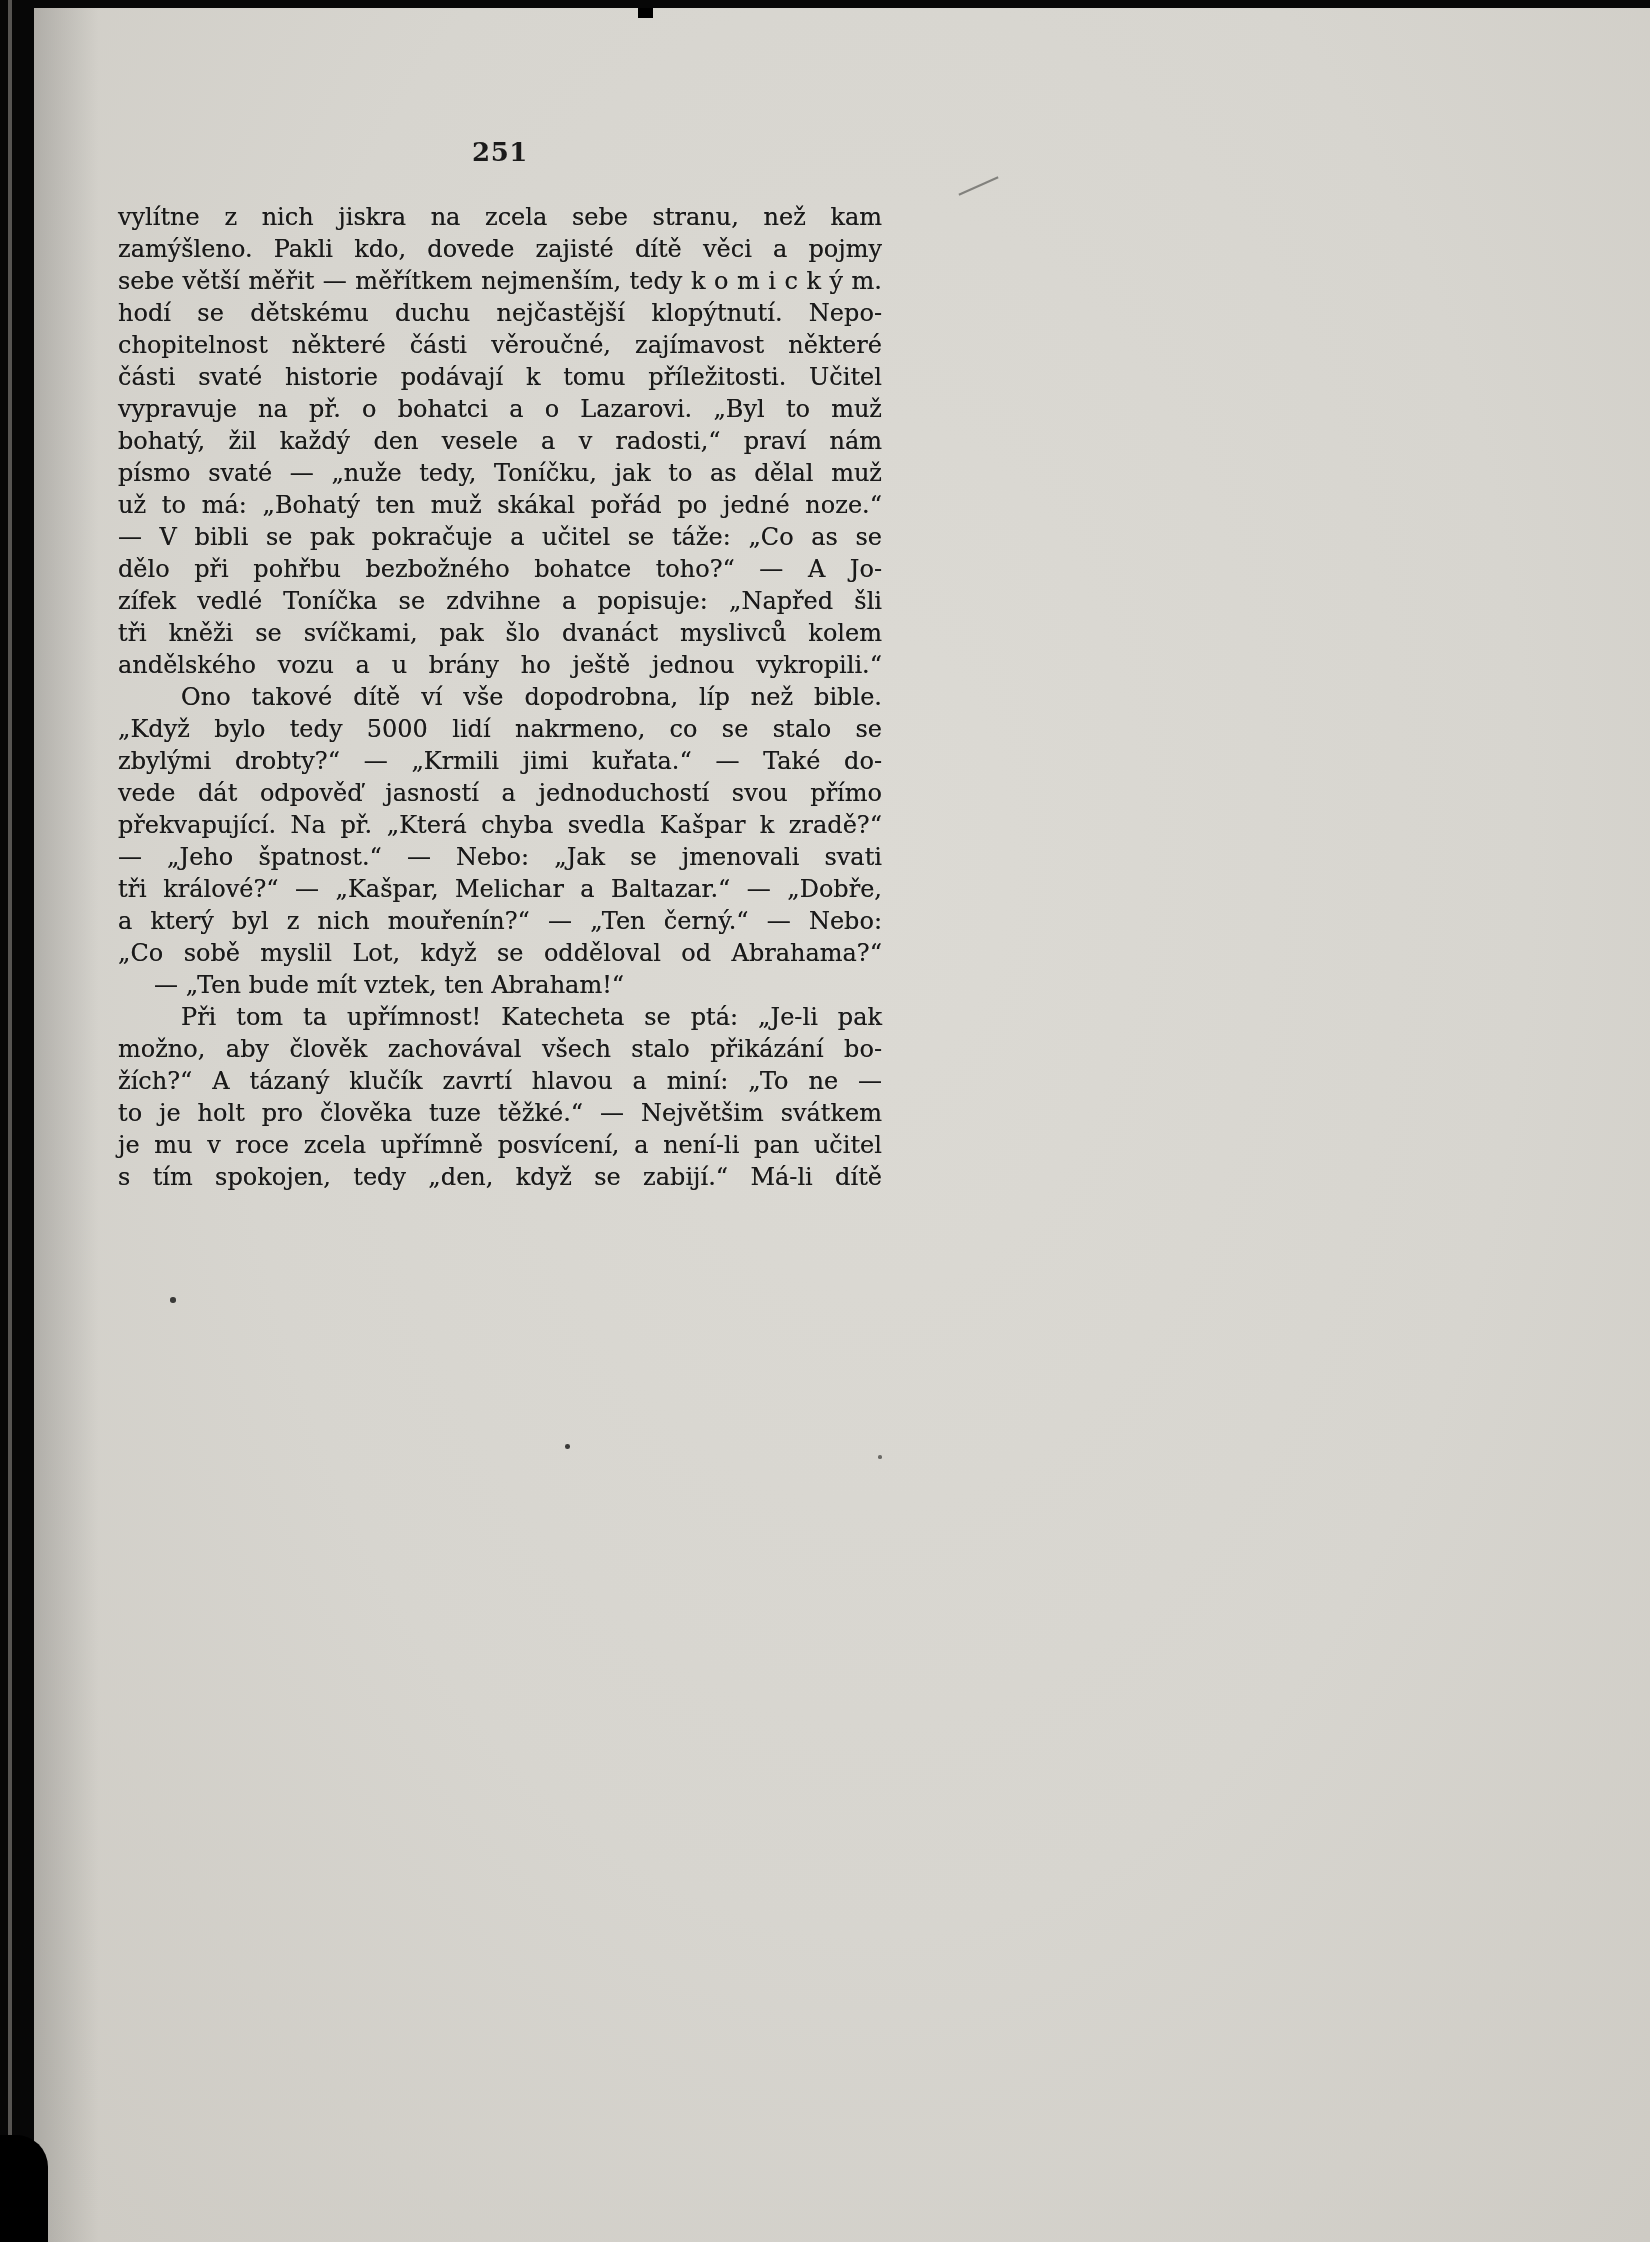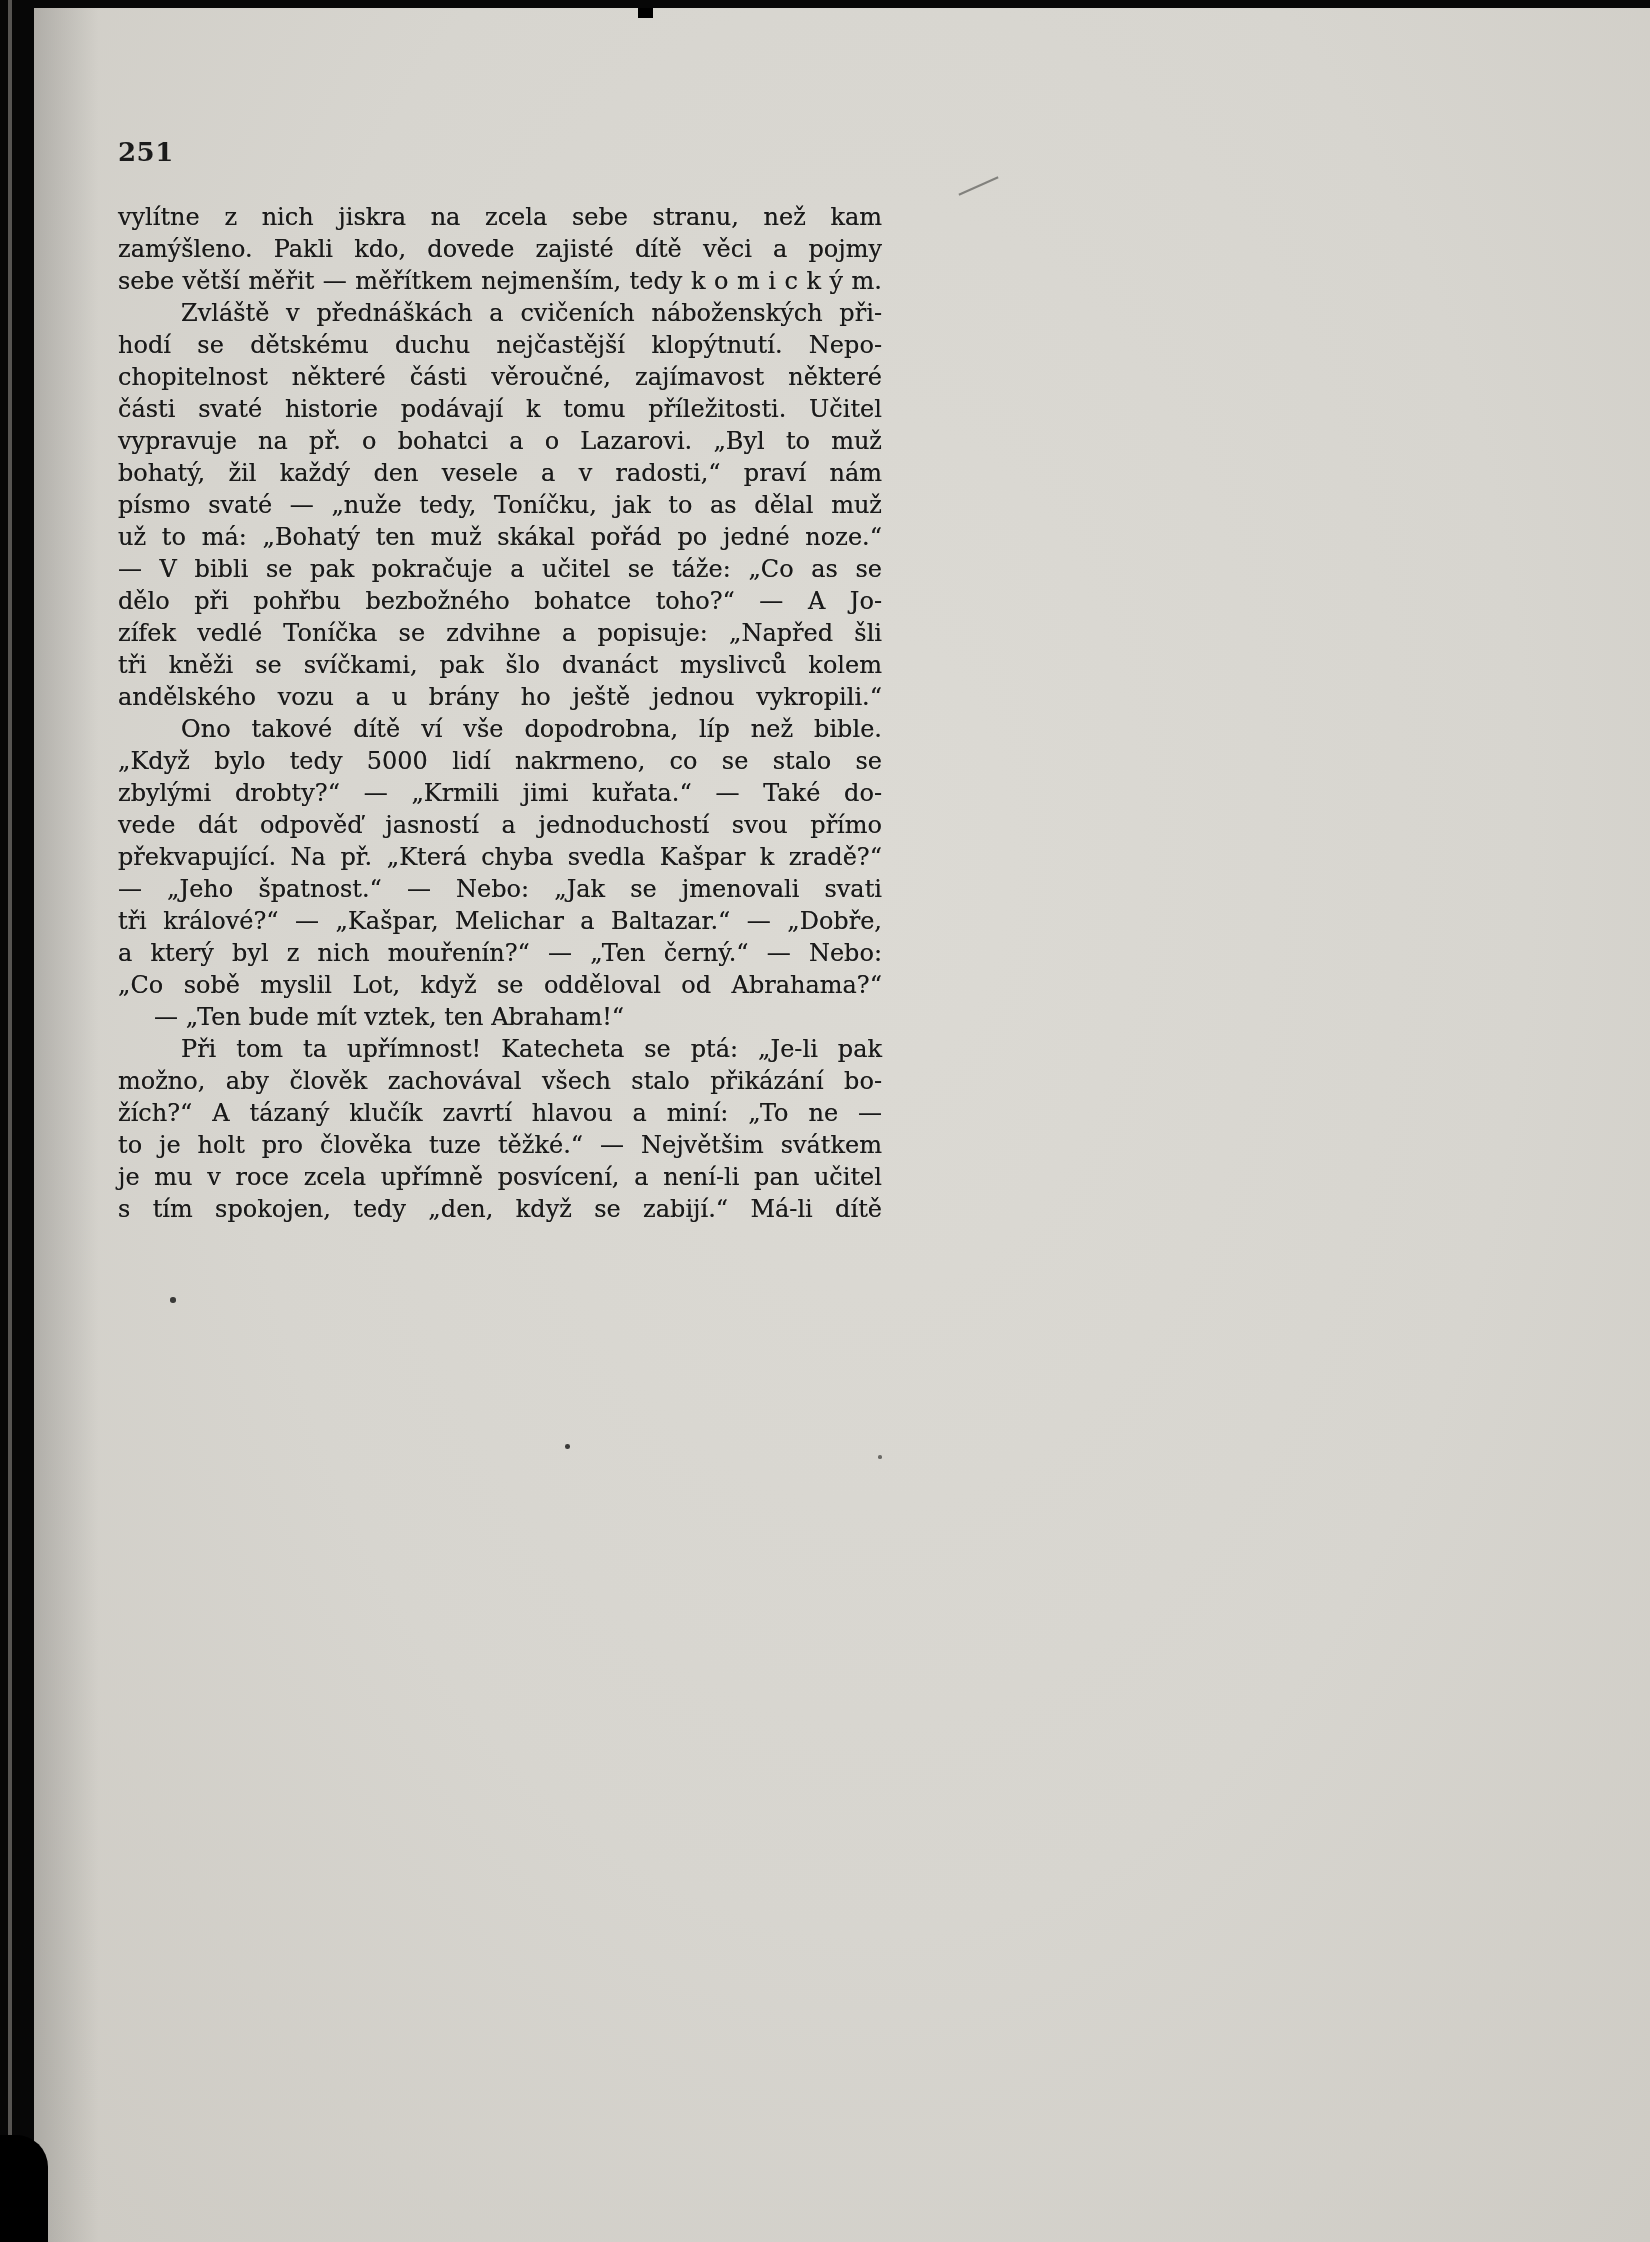--- a/index.html
+++ b/index.html
@@ -56,21 +56,21 @@
     width: 48px;
     height: 107px;
     background: #000;
     border-top-right-radius: 32px;
   }
   .pagenum {
     position: absolute;
     top: 129px;
     left: 84px;
     width: 764px;
-    text-align: left;
+    text-align: center;
     font-size: 26px;
     font-weight: bold;
     letter-spacing: 0.5px;
     color: #1b1b1b;
   }
   .textblock {
     position: absolute;
     top: 193px;
     left: 84px;
     width: 764px;
@@ -117,21 +117,20 @@
 <div class="page">
   <div class="top-notch"></div>
   <div class="scratch"></div>
 
   <div class="pagenum">251</div>
 
   <div class="textblock">
     <div class="ln">vylítne z nich jiskra na zcela sebe stranu, než kam</div>
     <div class="ln">zamýšleno. Pakli kdo, dovede zajisté dítě věci a pojmy</div>
     <div class="ln">sebe větší měřit — měřítkem nejmenším, tedy k o m i c k ý m.</div>
-    <div class="ln ind">Zvláště v přednáškách a cvičeních náboženských při-</div>
     <div class="ln">hodí se dětskému duchu nejčastější klopýtnutí. Nepo-</div>
     <div class="ln">chopitelnost některé části věroučné, zajímavost některé</div>
     <div class="ln">části svaté historie podávají k tomu příležitosti. Učitel</div>
     <div class="ln">vypravuje na př. o bohatci a o Lazarovi. „Byl to muž</div>
     <div class="ln">bohatý, žil každý den vesele a v radosti,“ praví nám</div>
     <div class="ln">písmo svaté — „nuže tedy, Toníčku, jak to as dělal muž</div>
     <div class="ln">už to má: „Bohatý ten muž skákal pořád po jedné noze.“</div>
     <div class="ln">— V bibli se pak pokračuje a učitel se táže: „Co as se</div>
     <div class="ln">dělo při pohřbu bezbožného bohatce toho?“ — A Jo-</div>
     <div class="ln">zífek vedlé Toníčka se zdvihne a popisuje: „Napřed šli</div>

